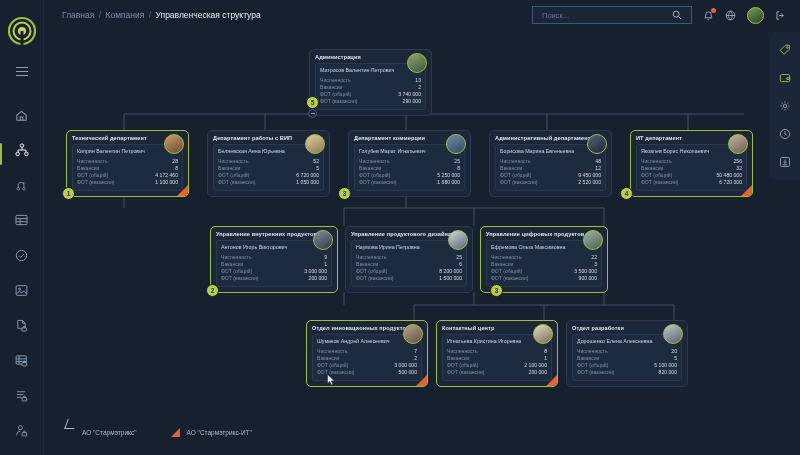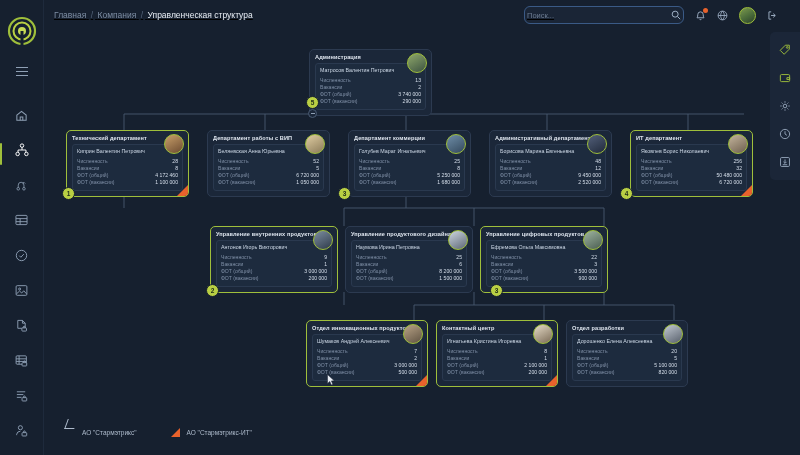--- a/index.html
+++ b/index.html
@@ -26,32 +26,32 @@
   .side-ico.sep { margin-bottom: 22px; }
   .side-ico.active { color: #ffffff; }
   .side-ico.active::before {
     content: ""; position: absolute; left: -5px; top: 4px;
     width: 2px; height: 22px; background: #9fbf3b; border-radius: 1px;
   }
   .side-ico svg { display: block; }
 
   
   #header {
-    position: absolute; left: 36px; top: 0; width: 756px; height: 30px;
-    display: flex; align-items: center; text-decoration: underline;
+    position: absolute; left: 44px; top: 0; width: 756px; height: 30px;
+    display: flex; align-items: center;
   }
   #breadcrumb { margin-left: 18px; font-size: 8.5px; color: #7d8da3; white-space: nowrap; }
   #breadcrumb .crumb-active { color: #e8edf4; }
   #breadcrumb .sep { color: #55657c; margin: 0 2px; }
   #header-right {
     margin-left: auto; display: flex; align-items: center; gap: 11px; margin-right: 14px;
   }
   #search-box {
-    width: 160px; height: 18px; border: 1px solid #3a5a86; border-radius: 6px;
-    background: #1a2536; display: flex; align-items: center; padding: 0 2px;
+    width: 160px; height: 18px; border: 1px solid #3a5a86; border-radius: 0;
+    background: #1a2536; display: flex; align-items: center; padding: 0 9px;
   }
   #search-input {
     flex: 1; background: transparent; border: none; outline: none;
     color: #cfd8e4; font-size: 7.5px; font-family: "Liberation Sans", sans-serif;
   }
   #search-input::placeholder { color: #6c7c92; }
   .hdr-ico { color: #9fb0c6; display: flex; align-items: center; position: relative; }
   #bell-badge {
     position: absolute; right: -2px; top: -2px; width: 5px; height: 5px;
     border-radius: 50%; background: #e8622c;

